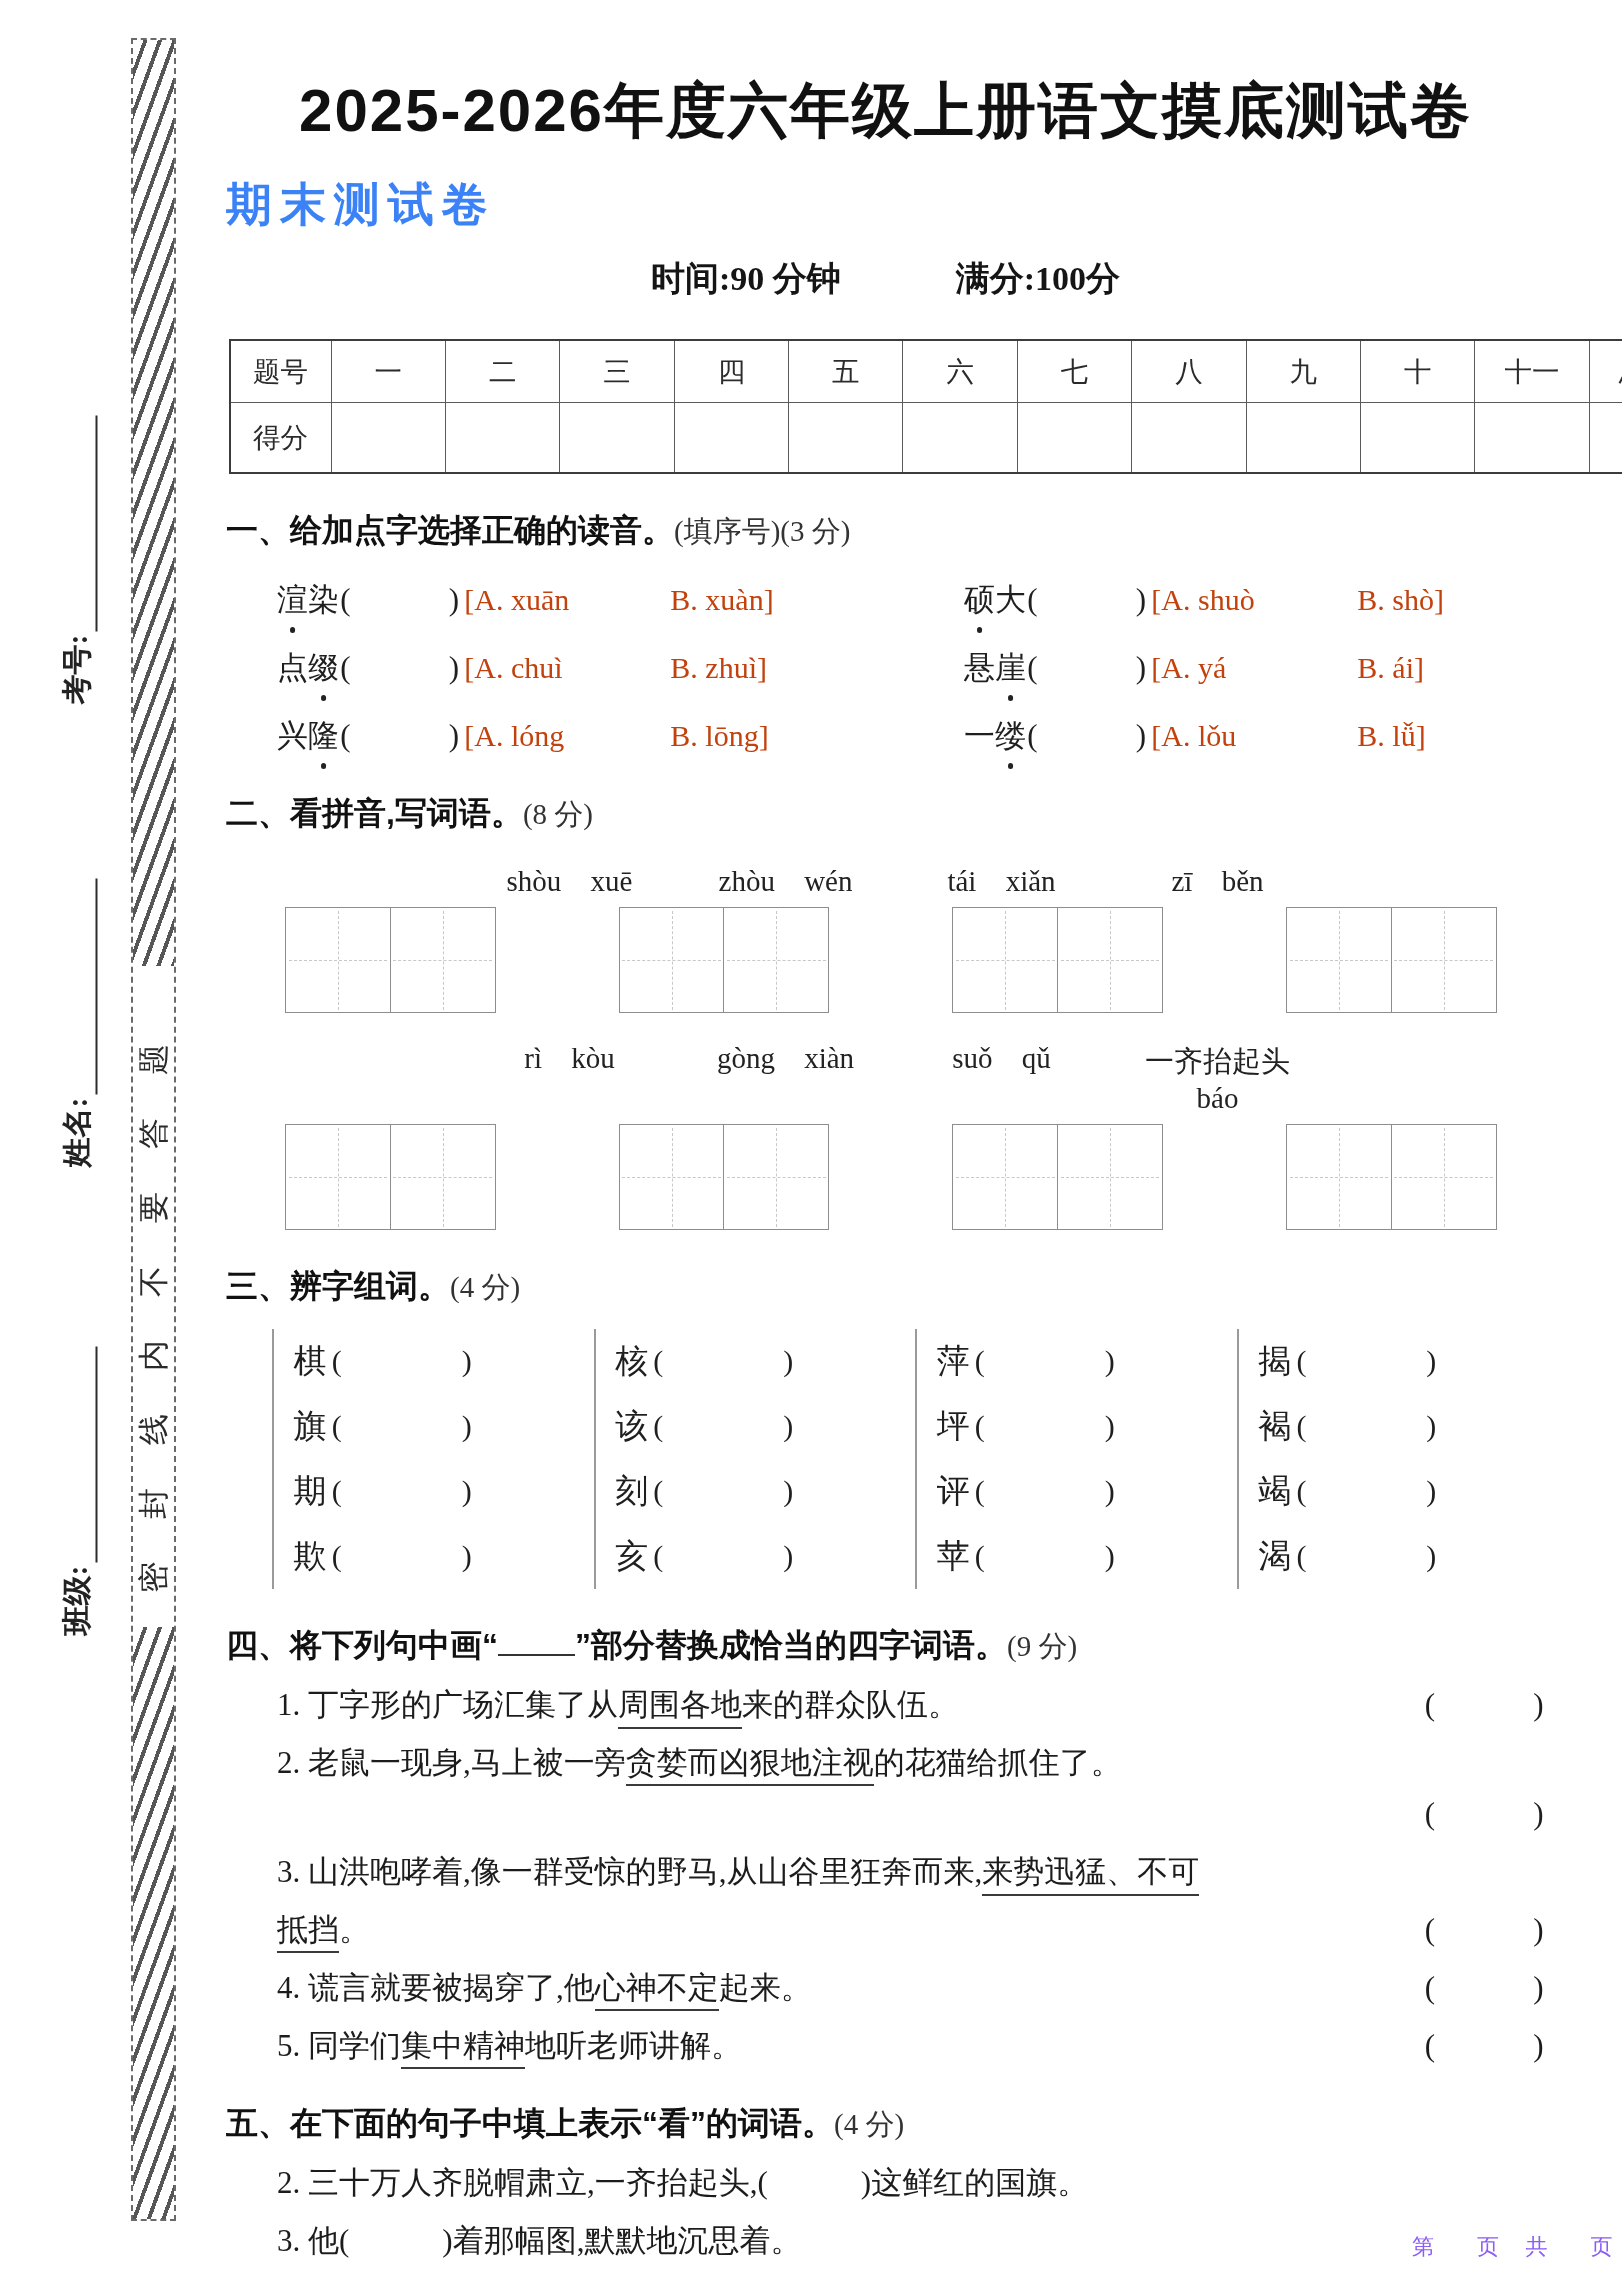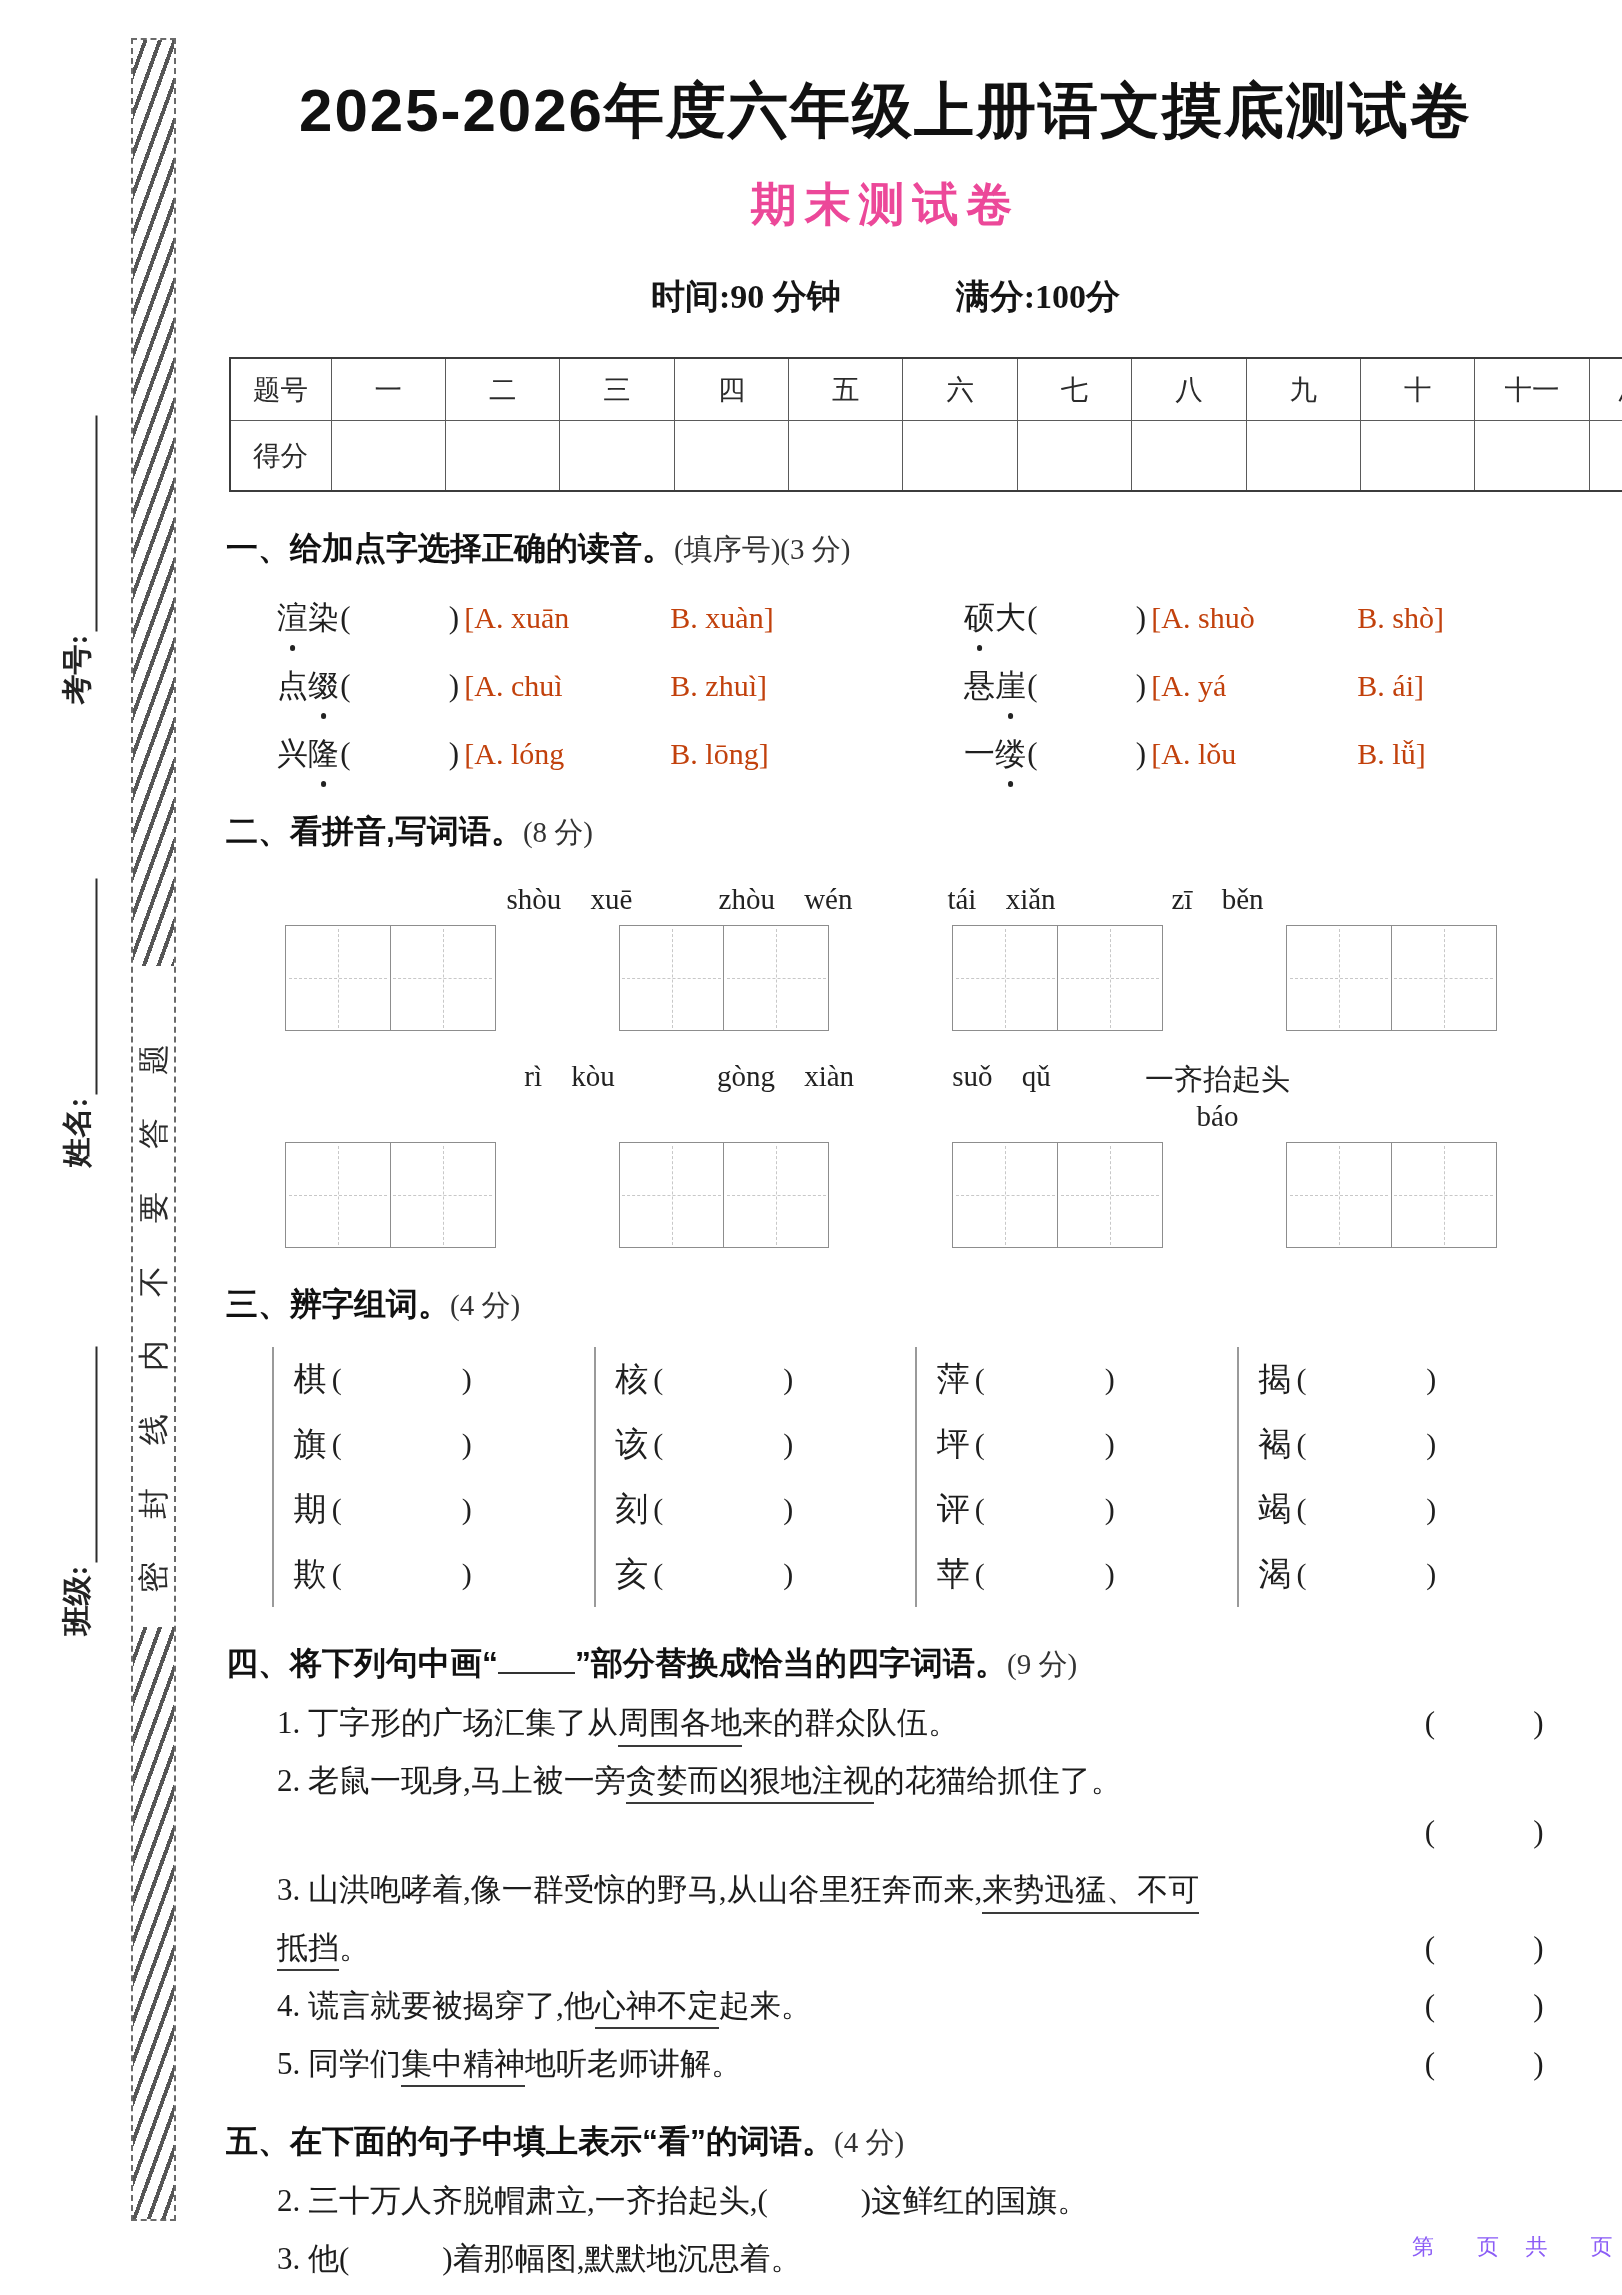--- a/index.html
+++ b/index.html
@@ -32,23 +32,23 @@
   .seal-label .blank-line { display:inline-block; width:216px; height:29px;
     border-bottom:2.6px solid #2c2c2c; margin-left:2.6px; }
   .seal-label.kaohao { top:525px; }
   .seal-label.xingming { top:988px; }
   .seal-label.banji { top:1456px; }
 
   
   .main { position:absolute; left:226px; top:0; width:1319px; }
   .title { margin-top:71px; text-align:center; font-family:"Liberation Sans",sans-serif;
     font-weight:bold; font-size:60px; letter-spacing:2px; color:#111; }
-  .subtitle { margin-top:22px; text-align:center; font-family:"Liberation Sans",sans-serif;
-    font-weight:bold; font-size:46px; letter-spacing:7.9px; color:#ec4899; }
-  .meta { margin-top:38px; display:flex; justify-content:center; gap:115px;
+  .subtitle { margin-top:22px; text-align:left; font-family:"Liberation Sans",sans-serif;
+    font-weight:bold; font-size:46px; letter-spacing:7.9px; color:#3b82f6; }
+  .meta { margin-top:20px; display:flex; justify-content:center; gap:115px;
     font-size:34px; font-weight:bold; color:#151515; }
 
   table.score { margin-top:37px; margin-left:2.6px; border-collapse:collapse;
     width:1476px; table-layout:fixed; border:2.6px solid #3c3c3c;padding-left:38px; }
   table.score td { border:1.3px solid #5a5a5a; text-align:center; font-size:27.5px; color:#2b2b2b; }
   table.score tr.hd td { height:59px; }
   table.score tr.sc td { height:67px; }
   table.score td.c0 { width:98px; }
 
   .sec-h { margin-top:35px; font-family:"Liberation Sans",sans-serif; font-weight:bold;

